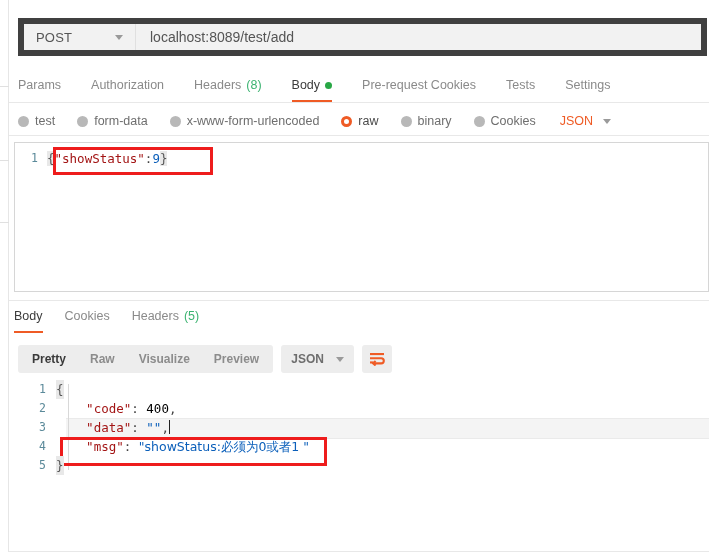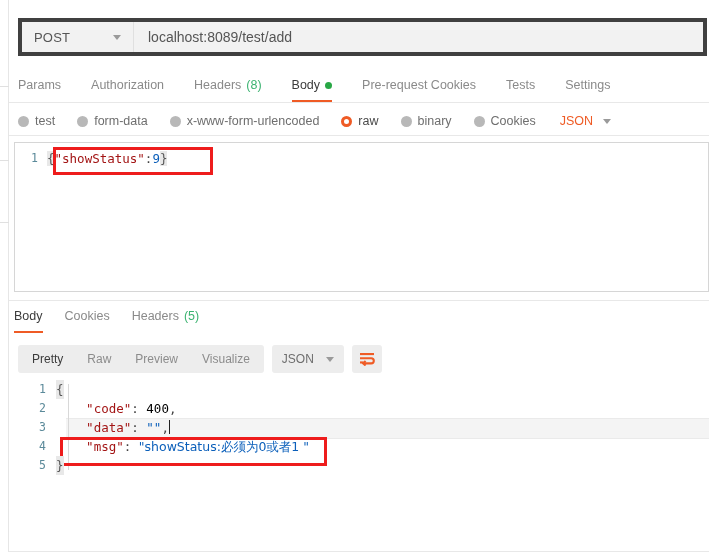--- a/index.html
+++ b/index.html
@@ -14,21 +14,21 @@
   
   .left-rail {
     position: absolute; left: 0; top: 0; width: 9px; height: 552px;
     background: #ffffff; border-right: 1px solid #e6e6e6;
   }
   .rail-tick { position: absolute; left: 0; width: 9px; height: 1px; background: #e0e0e0; }
 
   
   .url-bar {
     position: absolute; left: 18px; top: 18px; width: 689px; height: 38px;
-    border: 4px solid #404040; background: #6d28d9; display: flex; align-items: stretch;
+    border: 6px solid #404040; background: #6d28d9; display: flex; align-items: stretch;
   }
   .method-select {
     width: 112px; display: flex; align-items: center; justify-content: space-between;
     padding: 0 12px; border-right: 1px solid #e0e0e0; background: #f2f2f2;
   }
   .method-label { font-size: 13px; color: #555; letter-spacing: .2px; }
   .caret {
     width: 0; height: 0; border-left: 4.5px solid transparent; border-right: 4.5px solid transparent;
     border-top: 5px solid #9a9a9a;
   }
@@ -96,21 +96,21 @@
   .annot {
     position: absolute; border: 3px solid #ee1c1c; background: transparent; pointer-events: none;
   }
 
   
   .resp-tabs {
     position: absolute; left: 14px; top: 305px; height: 30px; display: flex; align-items: flex-start;
   }
   .resp-tabs .tab { margin-right: 22px; font-size: 12.5px; }
 
-  .viewer-controls { position: absolute; left: 18px; top: 345px; display: flex; align-items: center; }
+  .viewer-controls { position: absolute; left: 18px; top: 345px; display: flex; align-items: center; font-weight: bold; }
   .seg-group {
     display: flex; align-items: center; background: #ededed; border-radius: 3px; height: 28px; padding: 0 2px;
   }
   .seg {
     font-size: 12px; color: #8c8c8c; padding: 0 12px; line-height: 28px; white-space: nowrap;
   }
   .seg.active { color: #3b3b3b; }
   .fmt-group {
     display: flex; align-items: center; background: #ededed; border-radius: 3px; height: 28px;
     padding: 0 10px; margin-left: 8px; gap: 12px;
@@ -237,22 +237,22 @@
     <div class="tab">
       <span>Headers</span>
       <span class="tab-count">(5)</span>
     </div>
   </div>
 
   <div class="viewer-controls">
     <div class="seg-group">
       <span class="seg active">Pretty</span>
       <span class="seg">Raw</span>
+      <span class="seg">Visualize</span>
       <span class="seg">Preview</span>
-      <span class="seg">Visualize</span>
     </div>
     <div class="fmt-group">
       <span class="fmt-text">JSON</span>
       <span class="caret"></span>
     </div>
     <div class="wrap-btn">
       <svg width="16" height="14" viewBox="0 0 16 14">
         <rect x="1" y="1" width="14" height="2.1" fill="#ef5b25"></rect>
         <path d="M1 6.2 H12.2 a2.6 2.6 0 0 1 0 5.2 H5.2" stroke="#ef5b25" stroke-width="2.1" fill="none"></path>
         <polyline points="6.6,9.1 4.2,11.4 6.6,13.5" stroke="#ef5b25" stroke-width="2.1" fill="none"></polyline>

